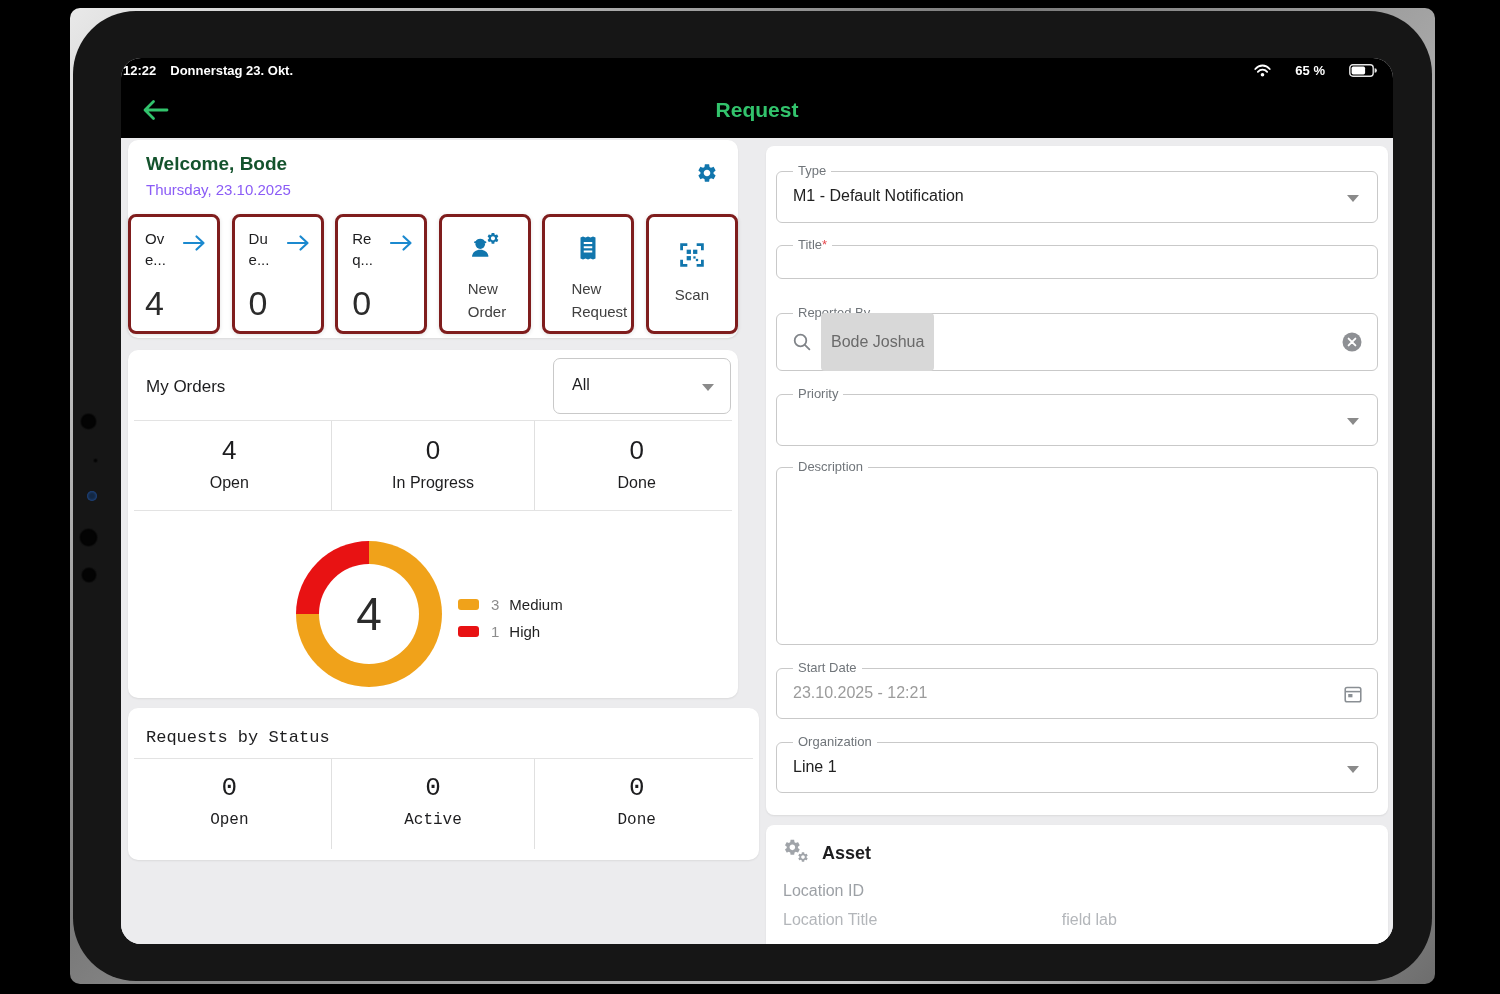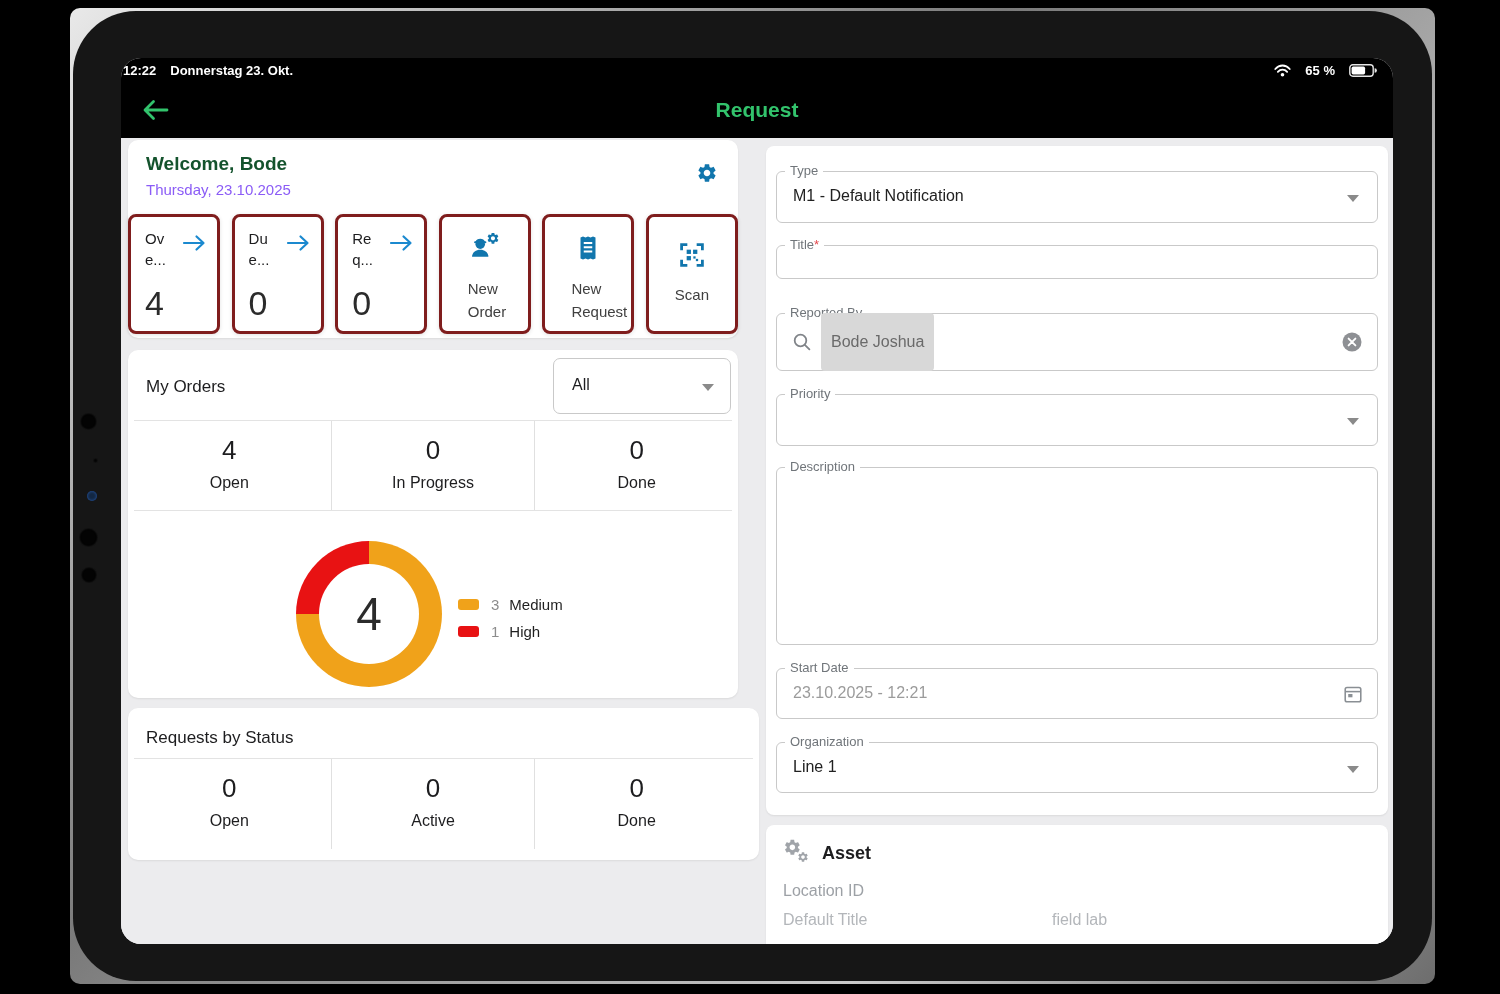--- a/index.html
+++ b/index.html
@@ -14,21 +14,21 @@
   .cam-dot { position:absolute; border-radius:50%; background:#030303; box-shadow:inset 0 0 2px #2a2a2a; }
 
   
   .screen { position:absolute; left:48px; top:47px; width:1272px; height:886px;
             border-radius:20px; background:#ececee; overflow:hidden; }
 
   .statusbar { position:absolute; left:0; top:0; width:100%; height:24px; background:#000;
                color:#fff; font-size:13px; font-weight:600; display:flex; align-items:center;
                padding:0 16px 0 2px; }
   .sb-date { margin-left:14px; }
-  .sb-right { margin-left:auto; display:flex; align-items:center; gap:14px; }
+  .sb-right { margin-left:auto; display:flex; align-items:center; gap:24px; }
 
   .navbar { position:absolute; left:0; top:24px; width:100%; height:56px; background:#000; }
   .back-btn { position:absolute; left:20px; top:15px; width:30px; height:26px; cursor:pointer; }
   .nav-title { position:absolute; left:0; top:0; width:100%; height:56px; line-height:56px;
                text-align:center; color:#32c36c; font-size:21px; font-weight:600; }
 
   .content { position:absolute; left:0; top:80px; width:100%; height:806px; background:#ececee; }
 
   .card { position:absolute; background:#fff; border-radius:10px; box-shadow:0 1px 2px rgba(0,0,0,.08); }
 
@@ -74,21 +74,21 @@
   .sw { width:21px; height:11px; border-radius:3px; margin-right:12px; }
   .sw-orange { background:#f0a21a; } .sw-red { background:#e81213; }
   .legend-count { font-size:15px; color:#8c8c8c; margin-right:10px; }
   .legend-label { font-size:15px; color:#1f1f1f; }
 
   .ext-title { position:absolute; left:18px; top:27px; font-size:17px; font-weight:600; color:#1d1d1f; }
   .plus-btn { position:absolute; right:14px; top:25px; width:22px; height:22px; cursor:pointer; }
 
   
   .field { position:absolute; left:10px; width:602px; border:1px solid #c9c9c9; border-radius:6px; background:#fff; }
-  .field-label { position:absolute; top:-9px; left:8px; background:#fff; padding:0 5px;
+  .field-label { position:absolute; top:-9px; left:16px; background:#fff; padding:0 5px;
                  font-size:13px; color:#70757a; white-space:nowrap; }
   .req-star { color:#e5484d; font-size:13px; }
   .field-value { position:absolute; left:16px; top:15px; font-size:16px; color:#212121; }
   .field-value.disabled { color:#9b9b9b; }
   .field .caret { position:absolute; right:18px; top:23px; }
   .field-row { position:absolute; left:14px; right:14px; top:0; bottom:0; display:flex; align-items:center; }
   .chip { background:#d8d8d8; border-radius:4px; padding:20px 10px; font-size:16px; color:#6a6a6a;
           margin-left:8px; cursor:pointer; }
   .clear-btn { margin-left:auto; width:22px; height:22px; cursor:pointer; }
   .cal-btn { position:absolute; right:13px; top:14px; width:22px; height:22px; cursor:pointer; }
@@ -244,21 +244,21 @@
                 <span class="legend-label">Medium</span>
               </div>
               <div class="legend-row">
                 <span class="sw sw-red"></span>
                 <span class="legend-count">1</span>
                 <span class="legend-label">High</span>
               </div>
             </div>
           </div>
 
-          <div class="card" style="left:7px;top:570px;width:631px;height:152px;">
+          <div class="card" style="left:7px;top:570px;width:631px;height:152px;font-family:Liberation Mono, monospace;">
             <div class="sec-title" style="top:20px;">Requests by Status</div>
             <div class="hdiv" style="top:50px;"></div>
             <div class="stats" style="top:51px;height:90px;">
               <div class="stat">
                 <div class="num">0</div>
                 <div class="lbl">Open</div>
               </div>
               <div class="stat">
                 <div class="num">0</div>
                 <div class="lbl">Active</div>
@@ -329,21 +329,21 @@
               <g transform="scale(0.78)" opacity="0.85">
                 <path fill="#8F949A" d="M19.14 12.94c.04-.3.06-.61.06-.94 0-.32-.02-.64-.07-.94l2.03-1.58c.18-.14.23-.41.12-.61l-1.92-3.32c-.12-.22-.37-.29-.59-.22l-2.39.96c-.5-.38-1.03-.7-1.62-.94l-.36-2.54c-.04-.24-.24-.41-.48-.41h-3.84c-.24 0-.43.17-.47.41l-.36 2.54c-.59.24-1.13.56-1.62.94l-2.39-.96c-.22-.08-.47 0-.59.22L2.74 8.87c-.12.21-.08.47.12.61l2.03 1.58c-.05.3-.09.63-.09.94s.02.64.07.94l-2.03 1.58c-.18.14-.23.41-.12.61l1.92 3.32c.12.22.37.29.59.22l2.39-.96c.5.38 1.03.7 1.62.94l.36 2.54c.05.24.24.41.48.41h3.84c.24 0 .44-.17.47-.41l.36-2.54c.59-.24 1.13-.56 1.62-.94l2.39.96c.22.08.47 0 .59-.22l1.92-3.32c.12-.22.07-.47-.12-.61l-2.01-1.58zM12 15.6c-1.98 0-3.6-1.62-3.6-3.6s1.62-3.6 3.6-3.6 3.6 1.62 3.6 3.6-1.62 3.6-3.6 3.6z"></path>
               </g>
               <g transform="translate(14,13) scale(0.5)" opacity="0.85">
                 <path fill="#8F949A" d="M19.14 12.94c.04-.3.06-.61.06-.94 0-.32-.02-.64-.07-.94l2.03-1.58c.18-.14.23-.41.12-.61l-1.92-3.32c-.12-.22-.37-.29-.59-.22l-2.39.96c-.5-.38-1.03-.7-1.62-.94l-.36-2.54c-.04-.24-.24-.41-.48-.41h-3.84c-.24 0-.43.17-.47.41l-.36 2.54c-.59.24-1.13.56-1.62.94l-2.39-.96c-.22-.08-.47 0-.59.22L2.74 8.87c-.12.21-.08.47.12.61l2.03 1.58c-.05.3-.09.63-.09.94s.02.64.07.94l-2.03 1.58c-.18.14-.23.41-.12.61l1.92 3.32c.12.22.37.29.59.22l2.39-.96c.5.38 1.03.7 1.62.94l.36 2.54c.05.24.24.41.48.41h3.84c.24 0 .44-.17.47-.41l.36-2.54c.59-.24 1.13-.56 1.62-.94l2.39.96c.22.08.47 0 .59-.22l1.92-3.32c.12-.22.07-.47-.12-.61l-2.01-1.58zM12 15.6c-1.98 0-3.6-1.62-3.6-3.6s1.62-3.6 3.6-3.6 3.6 1.62 3.6 3.6-1.62 3.6-3.6 3.6z"></path>
               </g>
             </svg>
             <div class="asset-title">Asset</div>
             <div class="asset-loc">Location ID</div>
             <div class="asset-clip">
-              <span>Default Title</span>
+              <span>Location Title</span>
               <span class="frag2">field lab</span>
             </div>
           </div>
 
         </div>
       </div>
     </div>
   </div>
 </div>
 

